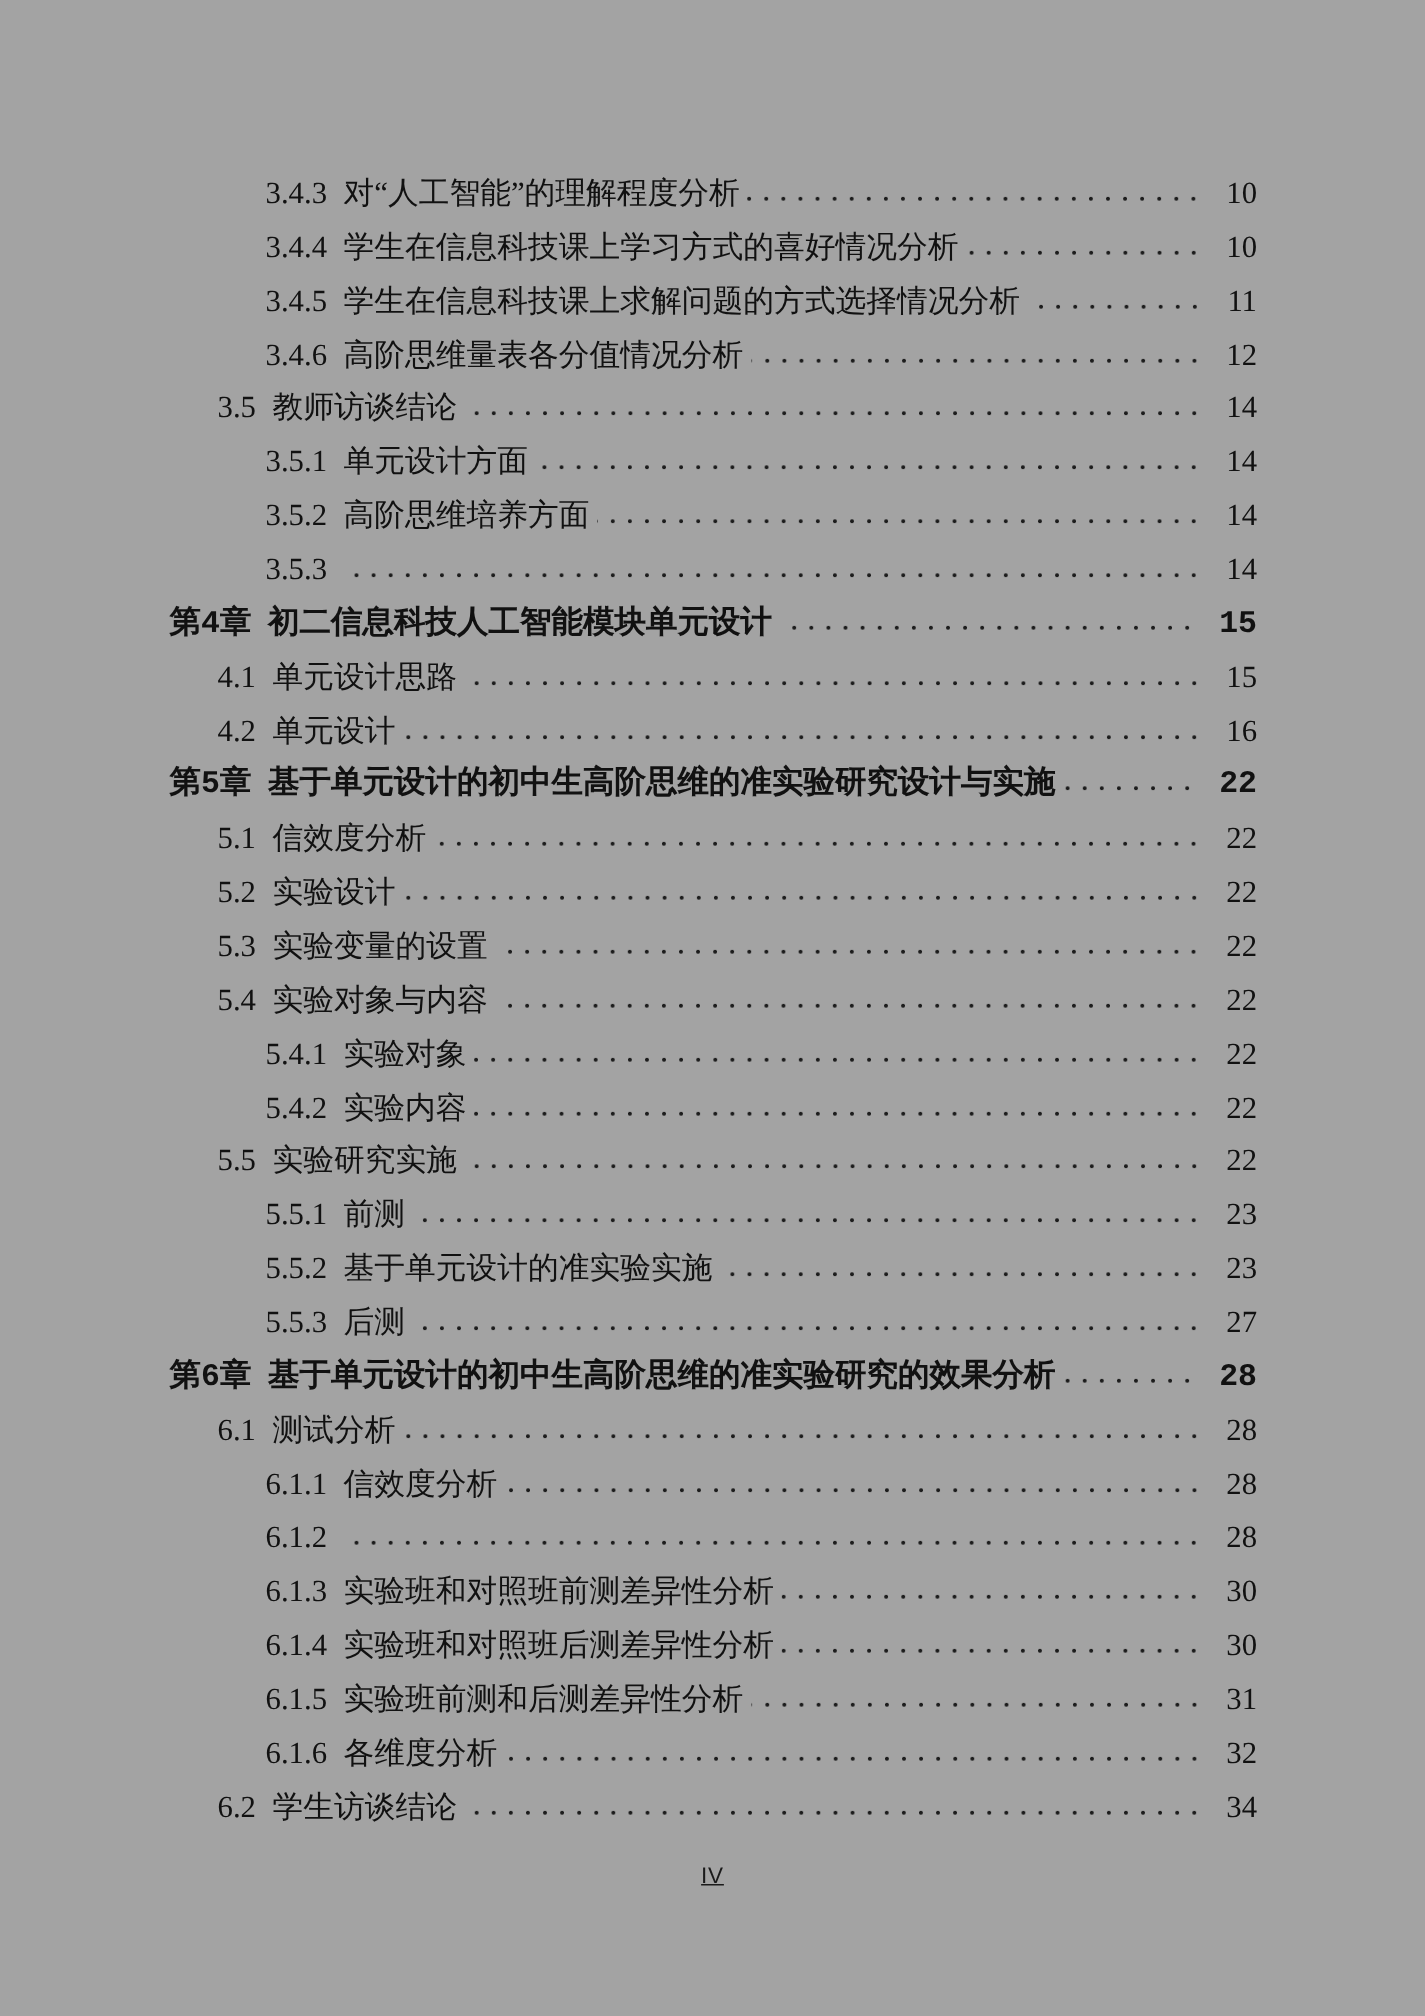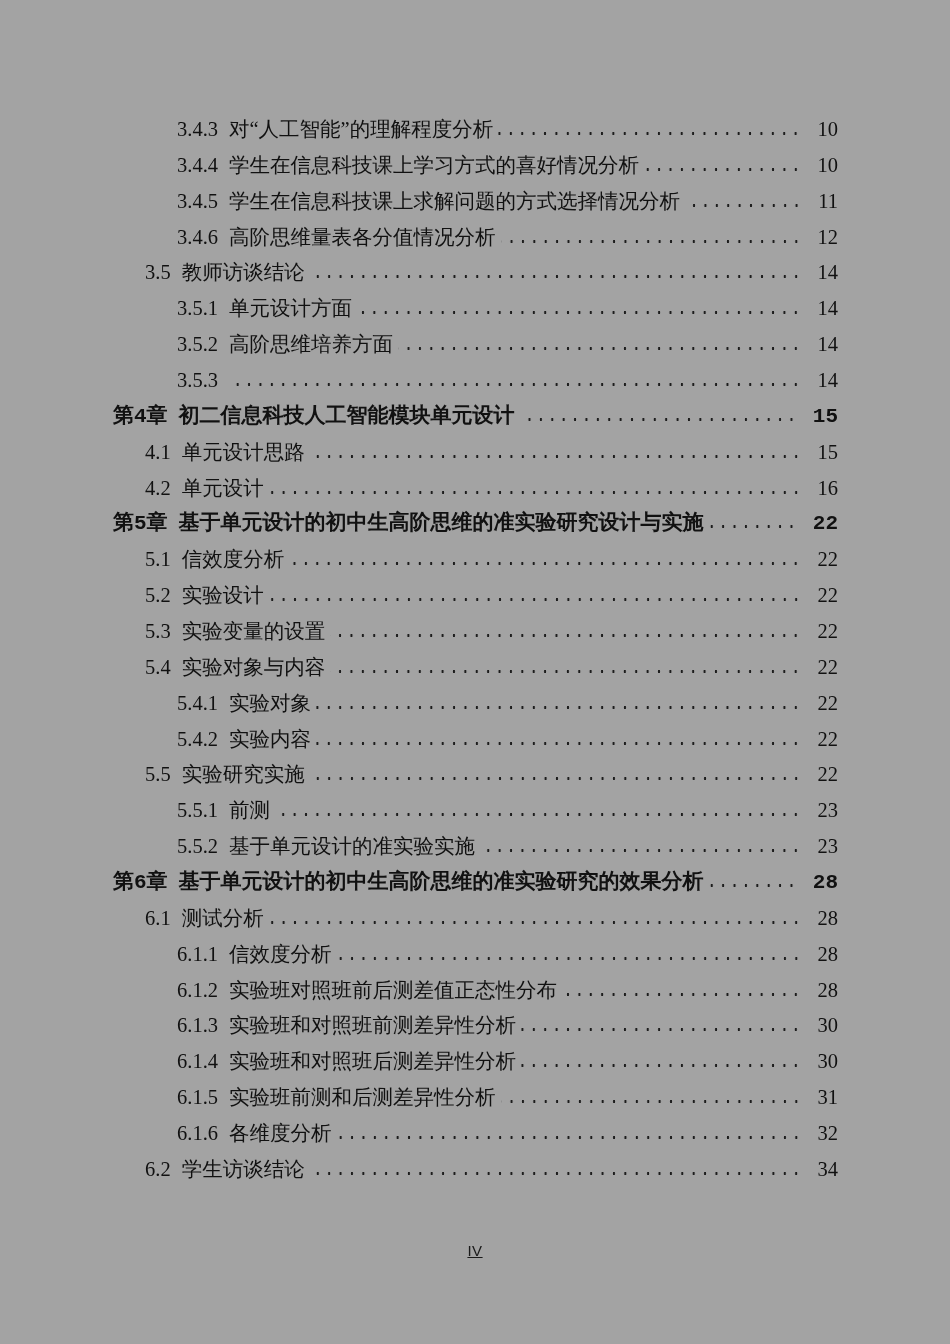--- a/index.html
+++ b/index.html
@@ -195,41 +195,46 @@
     <span class="entry-title">前测</span>
     <span class="dot-leader"></span>
     <span class="entry-page">23</span>
   </div>
       <div class="toc-row level-3">
     <span class="entry-no">5.5.2</span>
     <span class="entry-title">基于单元设计的准实验实施</span>
     <span class="dot-leader"></span>
     <span class="entry-page">23</span>
   </div>
+      <div class="toc-row level-3">
+    <span class="entry-no">5.5.3</span>
+    <span class="entry-title">后测</span>
+    <span class="dot-leader"></span>
+    <span class="entry-page">27</span>
+  </div>
       <div class="toc-row chapter">
     <span class="entry-no">第6章</span>
     <span class="entry-title">基于单元设计的初中生高阶思维的准实验研究的效果分析</span>
     <span class="dot-leader"></span>
     <span class="entry-page">28</span>
   </div>
       <div class="toc-row level-2">
     <span class="entry-no">6.1</span>
     <span class="entry-title">测试分析</span>
     <span class="dot-leader"></span>
     <span class="entry-page">28</span>
   </div>
       <div class="toc-row level-3">
     <span class="entry-no">6.1.1</span>
     <span class="entry-title">信效度分析</span>
     <span class="dot-leader"></span>
     <span class="entry-page">28</span>
   </div>
       <div class="toc-row level-3">
     <span class="entry-no">6.1.2</span>
-    <span class="entry-title">实验班对照班前后测差值正态性分布</span>
     <span class="dot-leader"></span>
     <span class="entry-page">28</span>
   </div>
       <div class="toc-row level-3">
     <span class="entry-no">6.1.3</span>
     <span class="entry-title">实验班和对照班前测差异性分析</span>
     <span class="dot-leader"></span>
     <span class="entry-page">30</span>
   </div>
       <div class="toc-row level-3">

